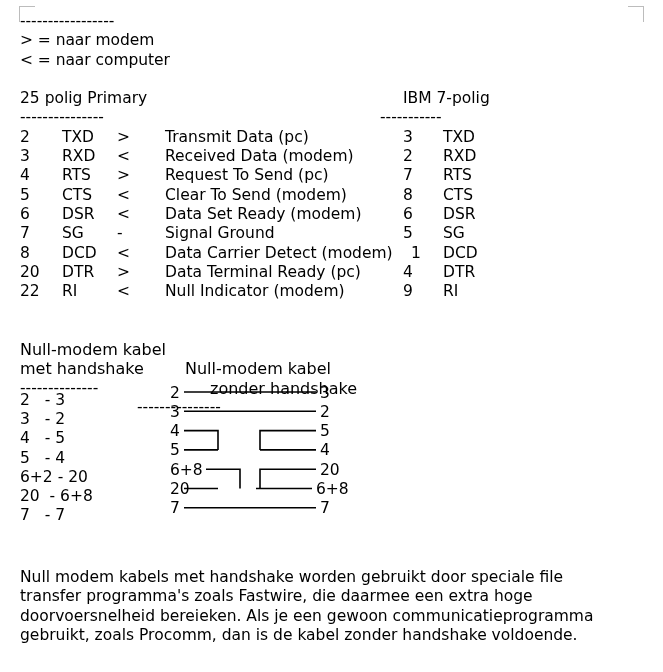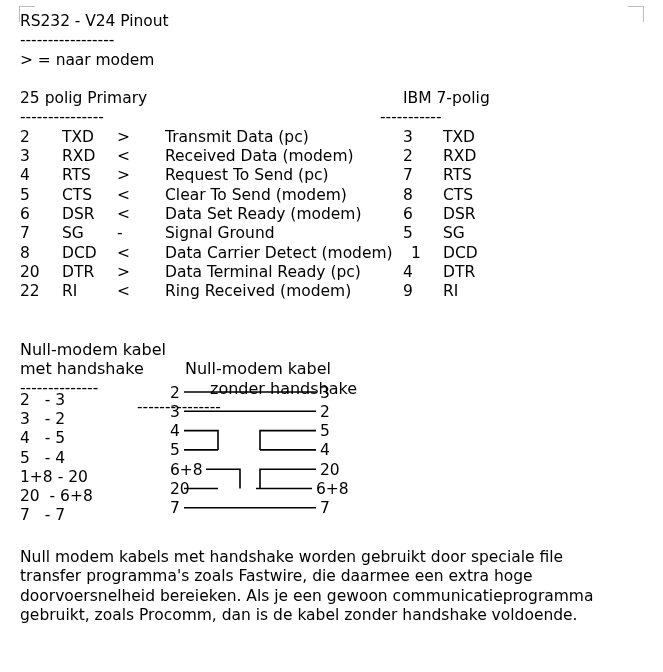--- a/index.html
+++ b/index.html
@@ -108,33 +108,34 @@
     font-family: "DejaVu Sans", sans-serif;
     font-size: 15.5px;
     fill: #000000;
   }
 
   
   .para {
     font-size: 15.5px;
     line-height: 19.3px;
     width: 600px;
+    margin-top: 20px;
   }
 </style>
 </head>
 <body>
 
 <div class="corner corner-tl"></div>
 <div class="corner corner-tr"></div>
 
 <div class="doc">
 
-  <div class="line">RS232 - V24 Pinout</div>
   <div class="line">-----------------</div>
   <div class="line">&gt; = naar modem</div>
+  <div class="line">&lt; = naar computer</div>
 
   <div class="spacer"></div>
 
   <div class="pinhead">
     <span class="h-left">25 polig Primary</span>
     <span class="h-right">IBM 7-polig</span>
   </div>
   <div class="pinhead">
     <span class="d-left">---------------</span>
     <span class="d-right">-----------</span>
@@ -142,40 +143,40 @@
 
   <div id="pin-rows">
       <div class="pinrow"><span class="c-pin">2</span><span class="c-mnem">TXD</span><span class="c-dir">&gt;</span><span class="c-desc">Transmit Data (pc)</span><span class="c-pin2">3</span><span class="c-mnem2">TXD</span></div>
       <div class="pinrow"><span class="c-pin">3</span><span class="c-mnem">RXD</span><span class="c-dir">&lt;</span><span class="c-desc">Received Data (modem)</span><span class="c-pin2">2</span><span class="c-mnem2">RXD</span></div>
       <div class="pinrow"><span class="c-pin">4</span><span class="c-mnem">RTS</span><span class="c-dir">&gt;</span><span class="c-desc">Request To Send (pc)</span><span class="c-pin2">7</span><span class="c-mnem2">RTS</span></div>
       <div class="pinrow"><span class="c-pin">5</span><span class="c-mnem">CTS</span><span class="c-dir">&lt;</span><span class="c-desc">Clear To Send (modem)</span><span class="c-pin2">8</span><span class="c-mnem2">CTS</span></div>
       <div class="pinrow"><span class="c-pin">6</span><span class="c-mnem">DSR</span><span class="c-dir">&lt;</span><span class="c-desc">Data Set Ready (modem)</span><span class="c-pin2">6</span><span class="c-mnem2">DSR</span></div>
       <div class="pinrow"><span class="c-pin">7</span><span class="c-mnem">SG</span><span class="c-dir">-</span><span class="c-desc">Signal Ground</span><span class="c-pin2">5</span><span class="c-mnem2">SG</span></div>
       <div class="pinrow wide"><span class="c-pin">8</span><span class="c-mnem">DCD</span><span class="c-dir">&lt;</span><span class="c-desc">Data Carrier Detect (modem)</span><span class="c-pin2">1</span><span class="c-mnem2">DCD</span></div>
       <div class="pinrow"><span class="c-pin">20</span><span class="c-mnem">DTR</span><span class="c-dir">&gt;</span><span class="c-desc">Data Terminal Ready (pc)</span><span class="c-pin2">4</span><span class="c-mnem2">DTR</span></div>
-      <div class="pinrow"><span class="c-pin">22</span><span class="c-mnem">RI</span><span class="c-dir">&lt;</span><span class="c-desc">Ring Received (modem)</span><span class="c-pin2">9</span><span class="c-mnem2">RI</span></div>
+      <div class="pinrow"><span class="c-pin">22</span><span class="c-mnem">RI</span><span class="c-dir">&lt;</span><span class="c-desc">Null Indicator (modem)</span><span class="c-pin2">9</span><span class="c-mnem2">RI</span></div>
     </div>
 
   <div class="spacer"></div>
 
   <div class="nm-head">
     <span class="nm-a">Null-modem kabel</span>
     <span class="nm-b">Null-modem kabel</span>
   </div>
   <div class="nm-head">
     <span class="nm-a">met handshake</span>
     <span class="nm-b2">zonder handshake</span>
   </div>
   <div class="nm-dashes">
     <span class="d-a">--------------</span>
     <span class="d-b">---------------</span>
   </div>
 
   <div class="nm-body">
-    <div class="nm-left" id="nm-left-rows"><div>2   - 3</div><div>3   - 2</div><div>4   - 5</div><div>5   - 4</div><div>1+8 - 20</div><div>20  - 6+8</div><div>7   - 7</div></div>
+    <div class="nm-left" id="nm-left-rows"><div>2   - 3</div><div>3   - 2</div><div>4   - 5</div><div>5   - 4</div><div>6+2 - 20</div><div>20  - 6+8</div><div>7   - 7</div></div>
     <div class="nm-diagram">
       <svg id="nm-svg" width="200" height="140" viewBox="0 0 200 140">
           <text x="0" y="20.5">2</text>
           <text x="150" y="20.5">3</text>
           <path d="M 14 15 L 146 15" stroke="#000" stroke-width="1.6" fill="none"></path>
           <text x="0" y="39.8">3</text>
           <text x="150" y="39.8">2</text>
           <path d="M 14 34.3 L 146 34.3" stroke="#000" stroke-width="1.6" fill="none"></path>
           <text x="0" y="59.1">4</text>
           <text x="150" y="59.1">5</text>

